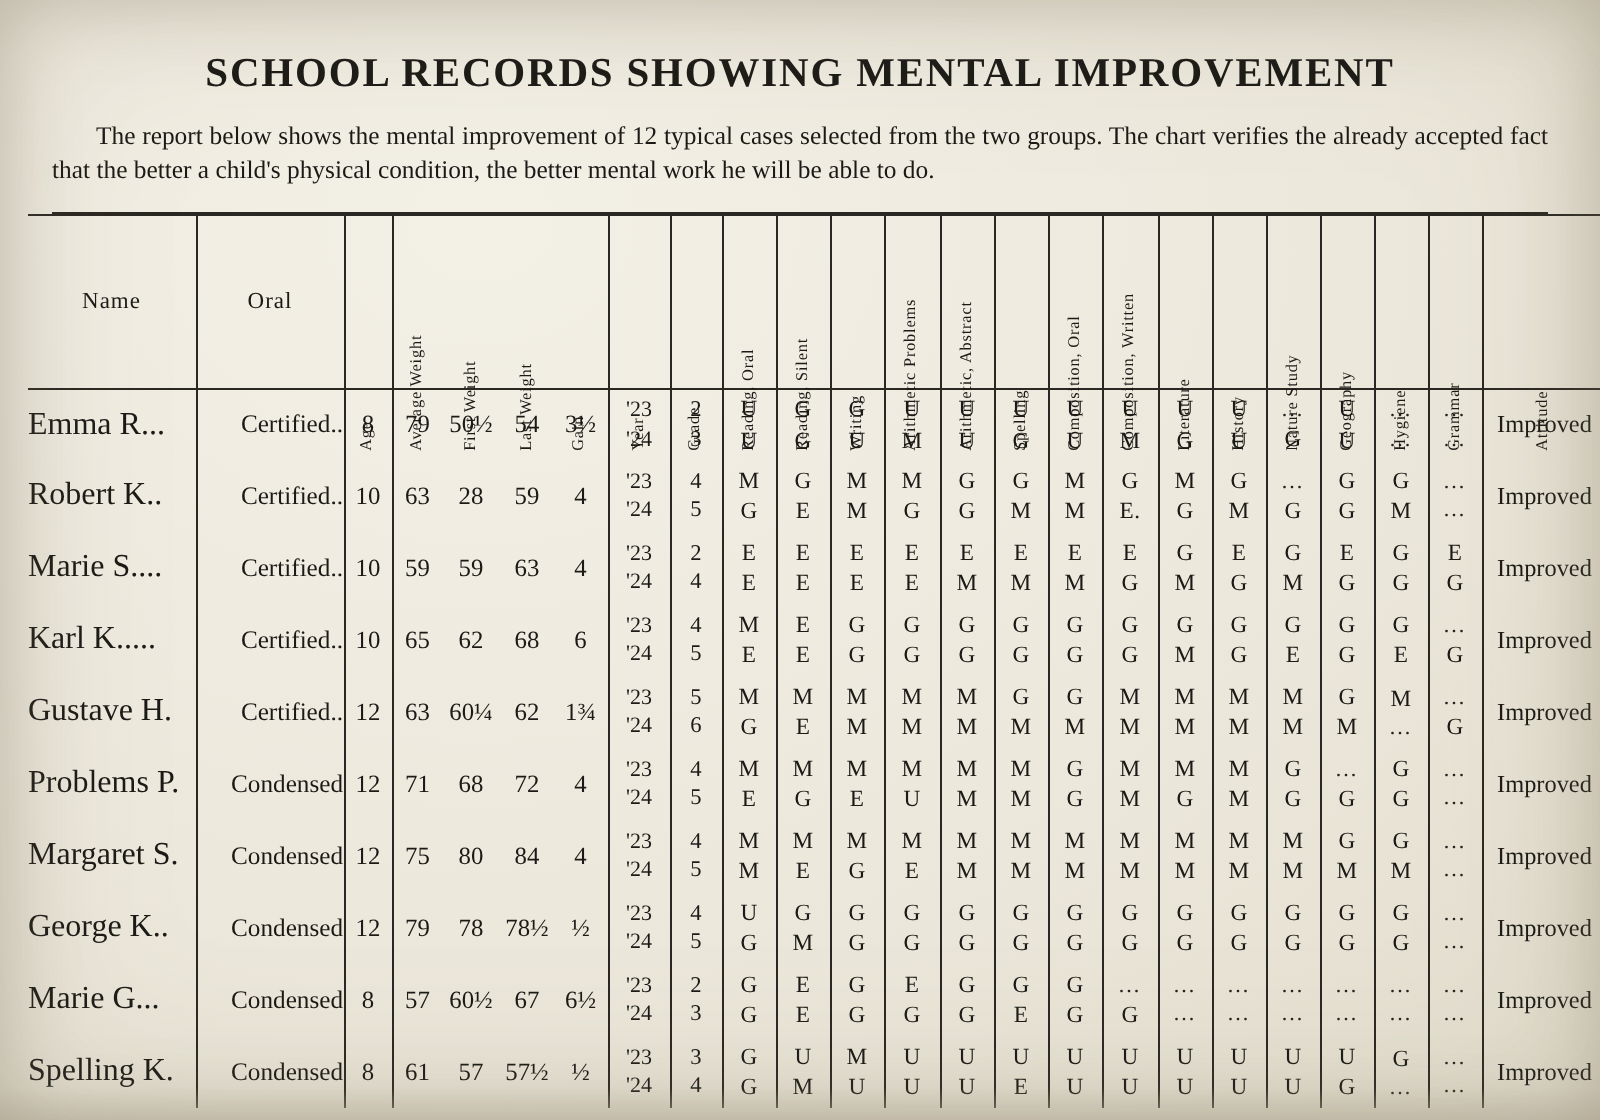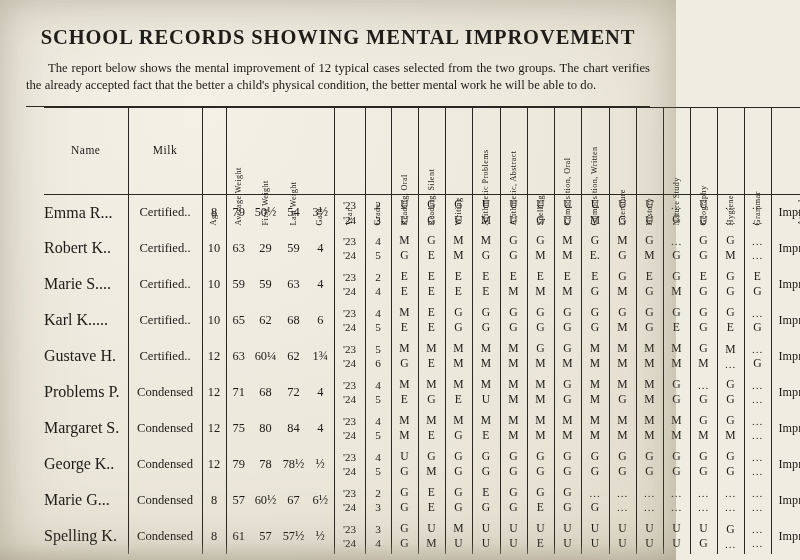--- a/index.html
+++ b/index.html
@@ -6,21 +6,21 @@
   body{
     width:800px;height:560px;
     background:#efece1;
     font-family:"Liberation Serif", serif;
     color:#1b1a16;
     overflow:hidden;
     position:relative;
   }
   .page{
     position:absolute;
-    left:0;top:0;width:676px;height:560px;
+    left:0;top:0;width:800px;height:560px;
     background:
       radial-gradient(ellipse at 30% 20%, #f3f0e6 0%, #ece8dc 55%, #e2ddcd 100%);
   }
   
   .page:after{
     content:"";position:absolute;inset:0;
     box-shadow: inset 0 0 38px rgba(120,110,85,.35), inset 0 0 90px rgba(140,130,100,.18);
     pointer-events:none;
   }
   .title{
@@ -37,21 +37,21 @@
     line-height:1.33;
     text-align:justify;
   }
   .intro .ind{display:inline-block;width:22px;}
   .rule{
     margin:12px 26px 0 26px;
     border-top:1.6px solid #2a2822;
     height:0;
   }
   .tablewrap{
-    margin:0 44px;
+    margin:0 14px;
     position:relative;
   }
   table.grid{
     width:748px;
     border-collapse:collapse;
     font-size:12px;
     table-layout:fixed;
   }
   table.grid td, table.grid th{
     padding:0;
@@ -89,21 +89,21 @@
     letter-spacing:.5px;
   }
   tbody tr.r{height:36px;}
   .name{
     font-size:16px;
     padding-left:8px;
     white-space:nowrap;
   }
   .milk{
     font-size:12.6px;
-    text-align:center;
+    text-align:right;
     padding-left:9px;
     white-space:nowrap;
   }
   .num{font-size:12.4px;text-align:center;white-space:nowrap;}
   .yr{
     font-size:11px;
     text-align:center;
     line-height:1.28;
     white-space:nowrap;
   }
@@ -180,21 +180,21 @@
           <col style="width:27px">
           <col style="width:27px">
         <col style="width:27px">
           <col style="width:27px">
         <col style="width:62px">
       </colgroup>
 
       <thead>
         <tr class="hdr-top hdr-bot">
           <td class="hcell"><span class="hflat">Name</span></td>
-          <td class="hcell vline"><span class="hflat">Milk</span></td>
+          <td class="hcell vline"><span class="hflat">Oral</span></td>
           <td class="hcell vline">
               <span class="vert">Age</span>
             </td>
           <td class="hcell vline">
               <span class="vert two">Average Weight</span>
             </td>
           <td class="hcell">
               <span class="vert two">First Weight</span>
             </td>
           <td class="hcell">
@@ -330,21 +330,21 @@
               <span class="dots">...</span>
               <span class="dots">...</span>
             </td>
             <td class="att vline">Improved</td>
           </tr>
           <tr class="r">
             <td class="name">Robert K..</td>
             <td class="milk vline">Certified..</td>
             <td class="num vline">10</td>
             <td class="num vline">63</td>
-            <td class="num">29</td>
+            <td class="num">28</td>
             <td class="num">59</td>
             <td class="num">4</td>
             <td class="yr twoline vline">
               <span>'23</span>
               <span>'24</span>
             </td>
             <td class="gr twoline vline">
               <span>4</span>
               <span>5</span>
             </td>

